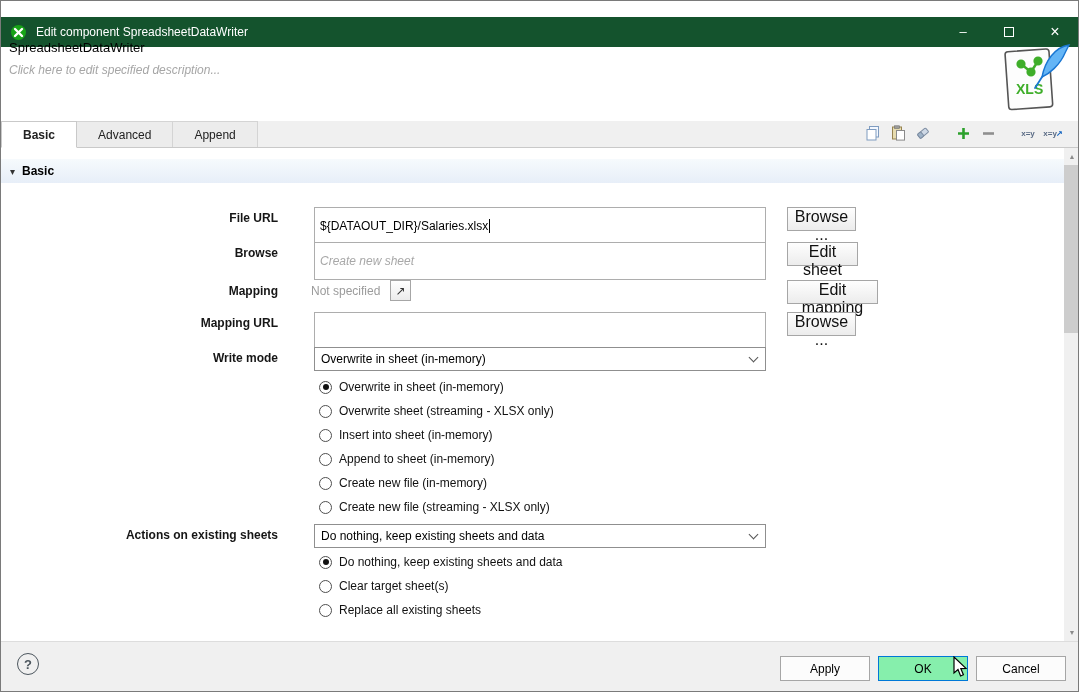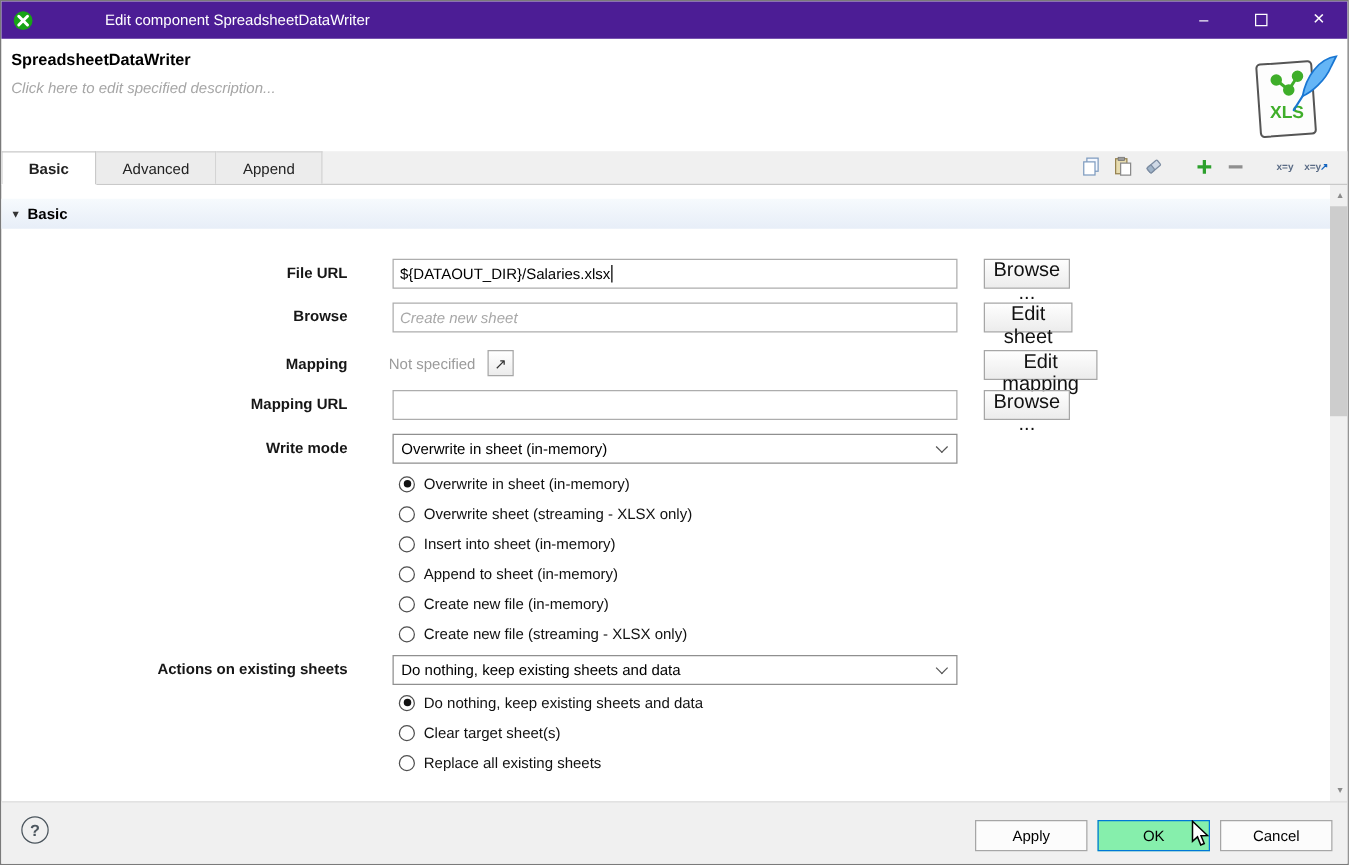--- a/index.html
+++ b/index.html
@@ -1,30 +1,30 @@
 <!DOCTYPE html>
 <html><head>
 <meta charset="utf-8">
 <style>
   * { margin:0; padding:0; box-sizing:border-box; }
   body { background:#888; font-family:"Liberation Sans", sans-serif; }
   .win { position:relative; width:1079px; height:692px; background:#fff; overflow:hidden; border:1px solid #7a7a7a; }
 
   
-  .titlebar { position:absolute; left:0; top:0; width:100%; height:30px; background:#4c1d95; display:flex; align-items:center;gap:48px; }
+  .titlebar { position:absolute; left:0; top:16px; width:100%; height:30px; background:#14532d; display:flex; align-items:center; }
   .tb-icon { margin-left:9px; width:17px; height:17px; display:block; }
   .tb-title { margin-left:9px; font-size:12px; color:#fff; }
   .tb-controls { position:absolute; right:0; top:0; height:30px; display:flex; }
   .tb-btn { width:46px; height:30px; display:flex; align-items:center; justify-content:center; color:#fff; }
   .glyph-min { font-size:13px; line-height:10px; }
   .glyph-max { width:10px; height:10px; border:1px solid #fff; display:block; }
   .glyph-close { font-size:16px; }
 
   
-  .header-name { position:absolute; left:8px; top:39px; font-size:13px; font-weight:bold; color:#000; }
+  .header-name { position:absolute; left:8px; top:39px; font-size:13px; font-weight:normal; color:#000; }
   .header-desc { position:absolute; left:8px; top:62px; font-size:12px; font-style:italic; color:#a6a6a6; }
   .comp-icon { position:absolute; left:996px; top:40px; }
 
   
   .tabbar { position:absolute; left:0; top:120px; width:1079px; height:27px; background:#f0f0f0; border-bottom:1px solid #c9c9c9; display:flex; }
   .tab { padding:0 21px; line-height:26px; font-size:12px; color:#222; background:#ececec; border-right:1px solid #d4d4d4; border-top:1px solid #d4d4d4; }
   .tab.selected { background:#fff; font-weight:bold; border:1px solid #c9c9c9; border-bottom:1px solid #fff; height:27px; position:relative; z-index:2; }
   .tab-tools { position:absolute; right:16px; top:123px; display:flex; align-items:center; gap:7px; z-index:3; }
   .ticon { width:18px; height:18px; display:flex; align-items:center; justify-content:center; }
   .sep-gap { width:8px; }
@@ -33,21 +33,21 @@
 
   
   .section { position:absolute; left:0; top:158px; width:1063px; height:24px;
              background:linear-gradient(#f6fafd,#e7eef8); display:flex; align-items:center; font-size:12px; }
   .twistie { margin-left:9px; font-size:10px; color:#333; }
   .section-title { margin-left:7px; font-weight:bold; color:#000; }
 
   
   .flabel { position:absolute; left:40px; width:237px; text-align:right; font-size:12px; font-weight:bold; color:#161616; }
   .tinput { position:absolute; left:313px; width:452px; height:24px; border:1px solid #adadad; background:#fff;
-            font-size:12px; color:#000; display:flex; align-items:center; padding:4px 5px; }
+            font-size:12px; color:#000; display:flex; align-items:center; padding:18px 5px; }
   .placeholder { color:#a8a8a8; font-style:italic; }
   .caret { width:1px; height:14px; background:#000; margin-left:1px; }
   .pbtn { position:absolute; height:24px; border:1px solid #a6a6a6; background:linear-gradient(#fefefe,#ececec);
           font-size:16px; font-family:inherit; color:#111; }
   .combo { position:absolute; left:313px; width:452px; height:24px; border:1px solid #8f8f8f; background:#fff;
            font-size:12px; color:#000; display:flex; align-items:center; padding:0 8px 0 6px; }
   .chev { margin-left:auto; width:7px; height:7px; border-right:1.6px solid #555; border-bottom:1.6px solid #555;
           transform:rotate(45deg); margin-top:-3px; }
   .gray-val { position:absolute; font-size:12px; color:#9b9b9b; }
   .expand-btn { position:absolute; width:21px; height:21px; border:1px solid #a6a6a6; background:linear-gradient(#fff,#ececec);

